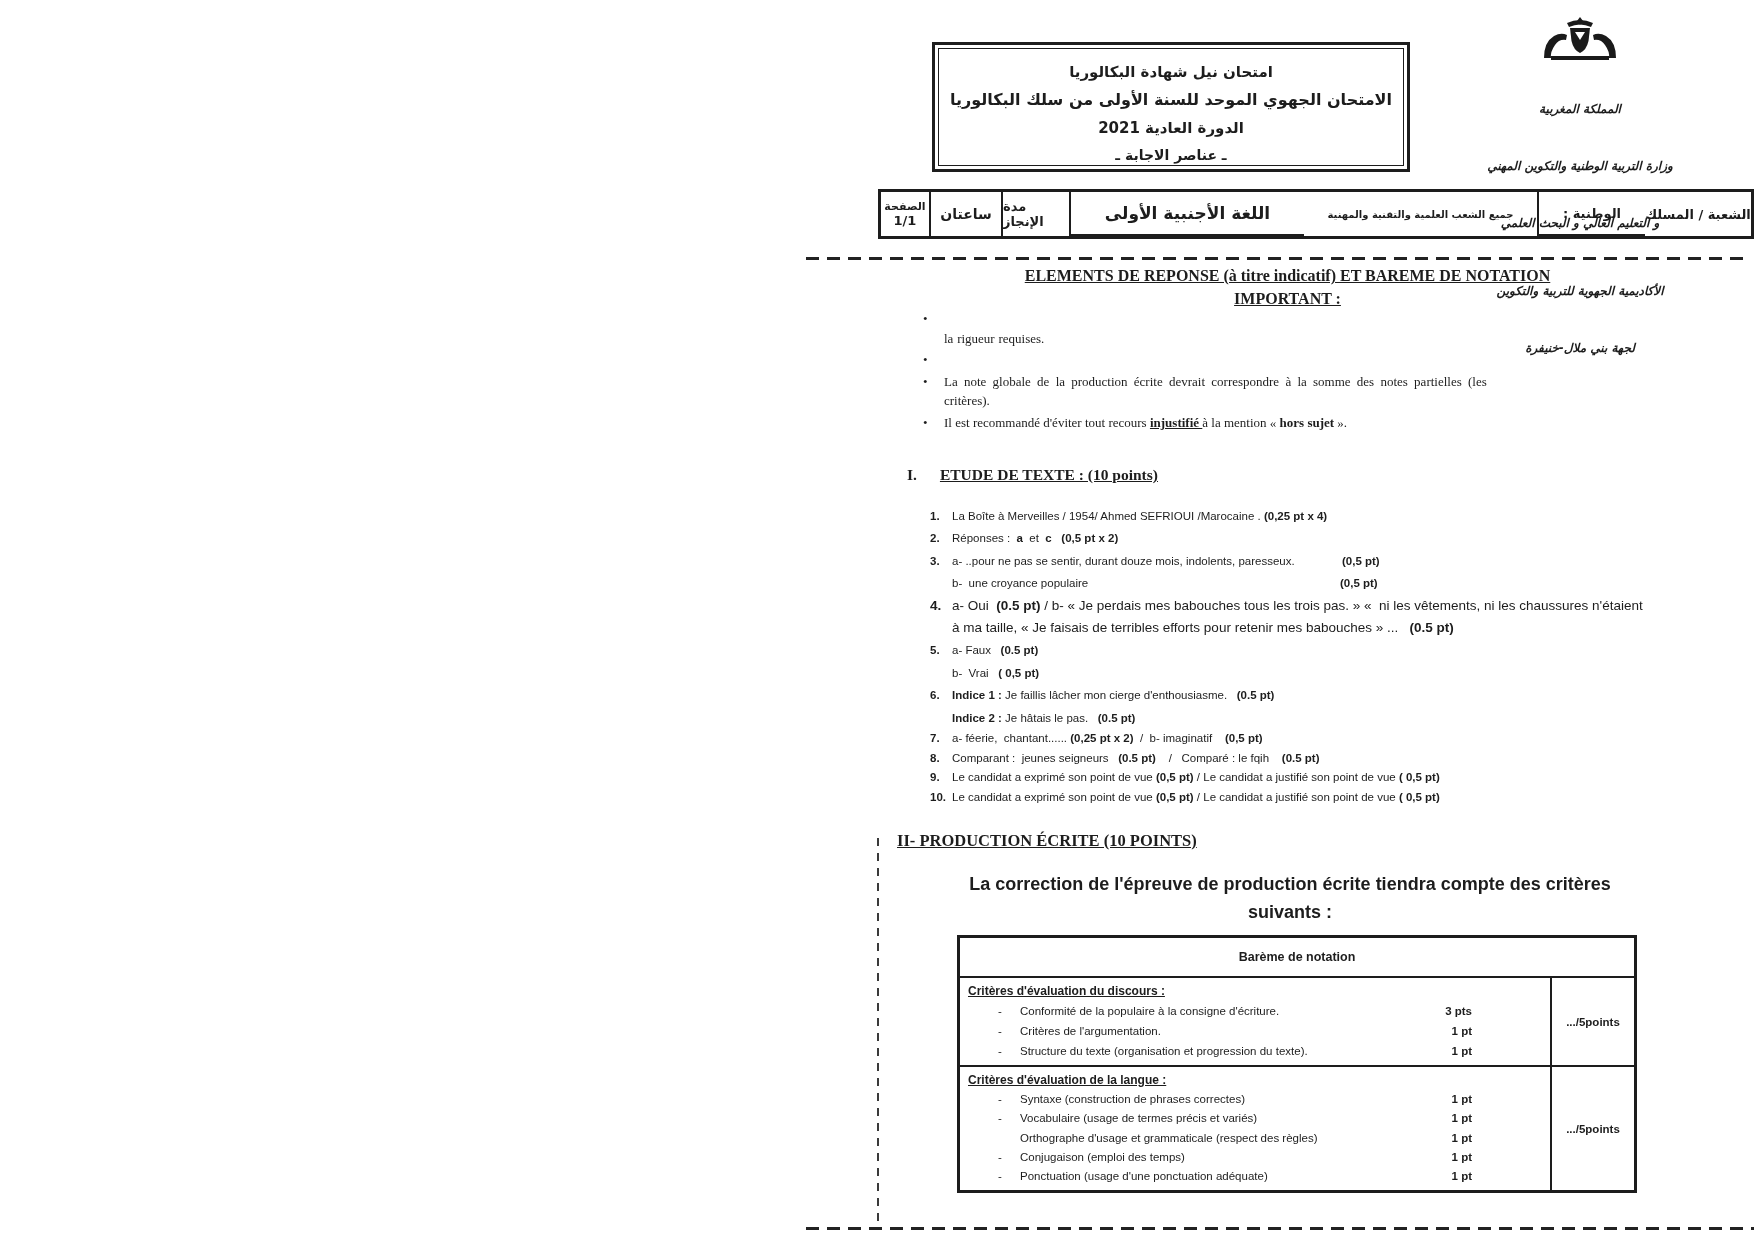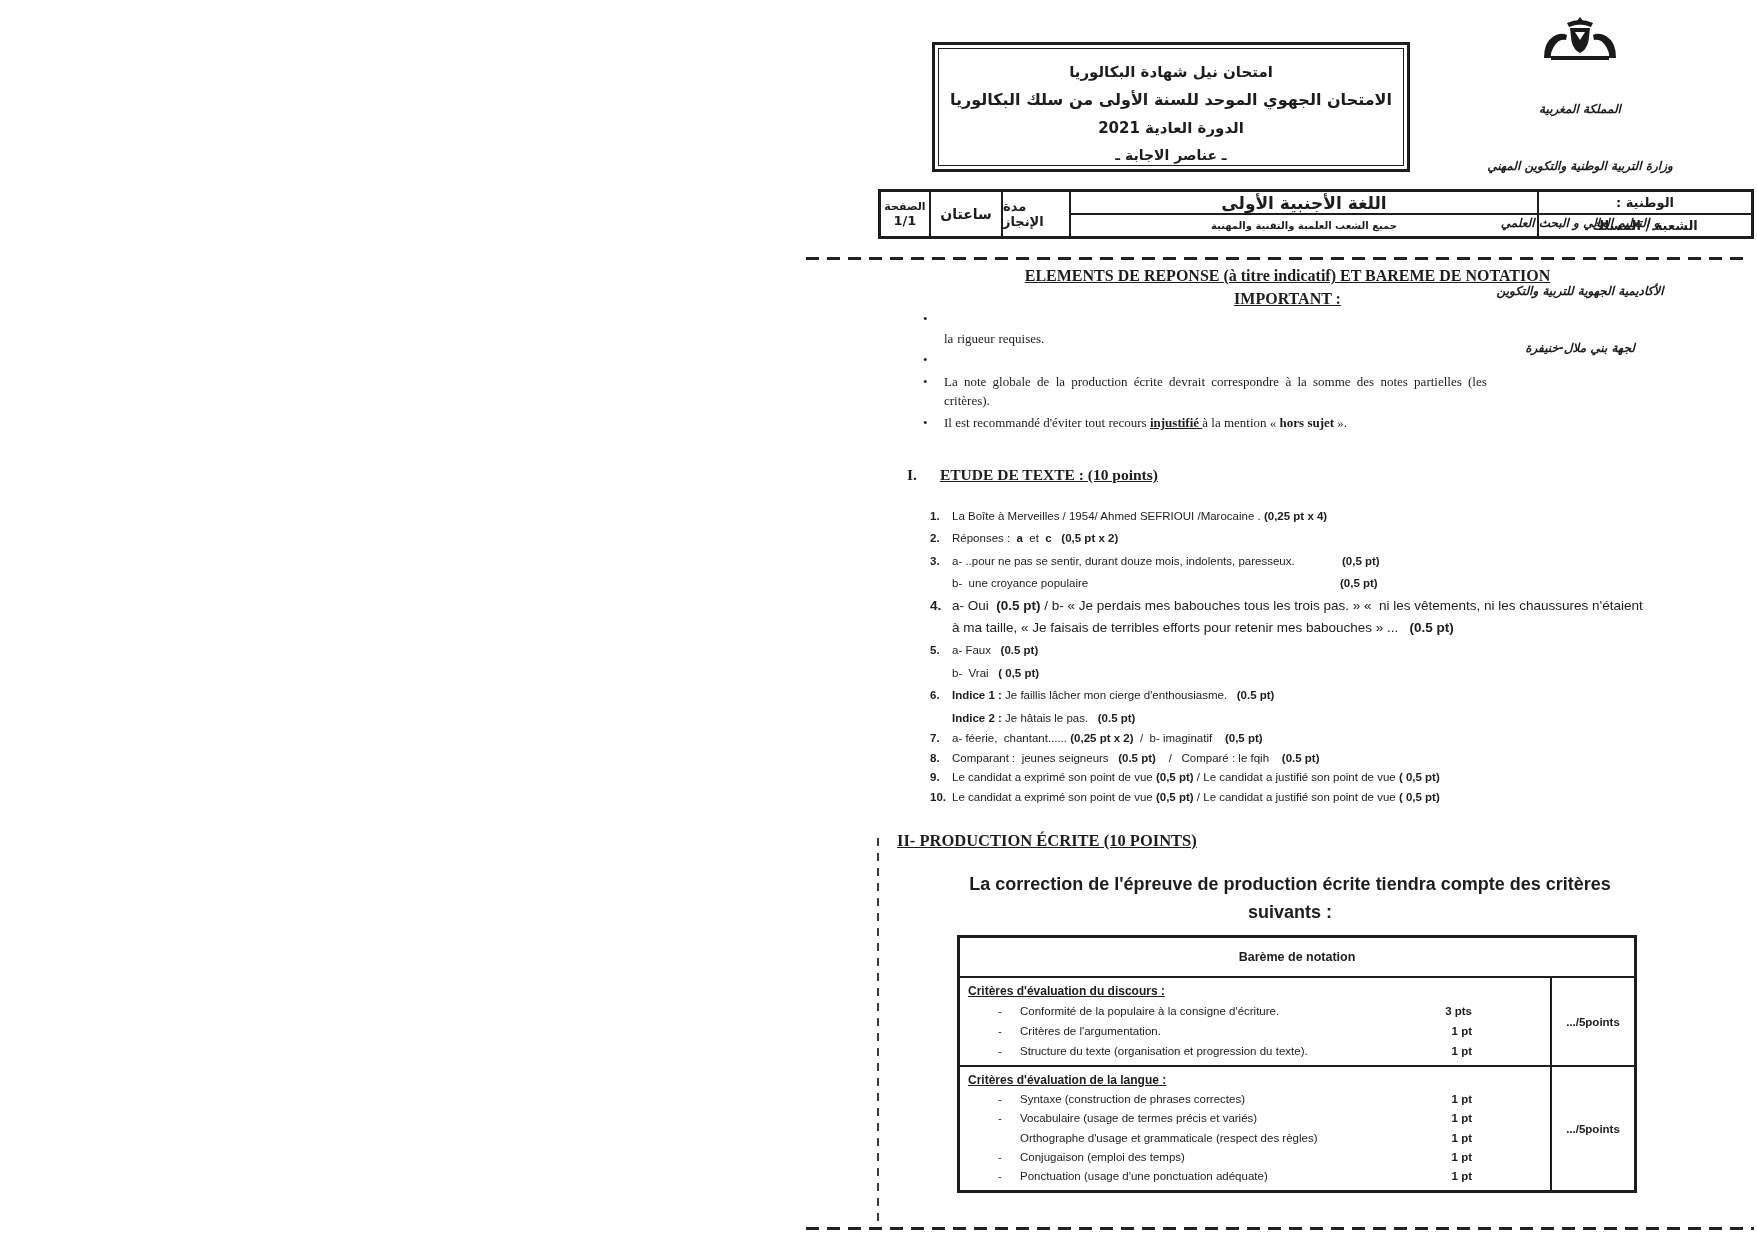--- a/index.html
+++ b/index.html
@@ -26,21 +26,21 @@
   .infotable{position:absolute;left:878px;top:189px;width:876px;height:50px;border:3px solid #1d1d1d;
     box-sizing:border-box;display:flex;font-family:"DejaVu Sans", sans-serif;font-weight:bold;direction:ltr;}
   .itcell{border-right:2px solid #1d1d1d;display:flex;flex-direction:column;align-items:center;justify-content:center;box-sizing:border-box;}
   .itcell:last-child{border-right:none;}
   .c-page{width:50px;font-size:11px;line-height:14px;}
   .c-page .pv{font-size:13px;}
   .c-time{width:72px;font-size:14px;}
   .c-dur{width:68px;font-size:13px;}
   .c-subj{flex:1;}
   .c-labels{width:212px;}
-  .tworow{display:flex;flex-direction:column;align-items:stretch;justify-content:flex-start;padding:0;}
+  .tworow{display:flex;flex-direction:row;align-items:stretch;justify-content:flex-start;padding:0;}
   .rowtop,.rowbot{flex:1;display:flex;align-items:center;justify-content:center;direction:rtl;}
   .rowtop{border-bottom:2px solid #1d1d1d;}
   .c-subj .rowtop{font-size:17px;}
   .c-subj .rowbot{font-size:10px;}
   .c-labels .rowtop,.c-labels .rowbot{font-size:13px;}
   
   .dash-top,.dash-bottom{position:absolute;height:3px;background:repeating-linear-gradient(90deg,#222 0 13px,transparent 13px 21px);}
   .dash-top{left:806px;top:257px;width:944px;}
   .dash-bottom{left:806px;top:1227px;width:948px;}
   .dash-left{position:absolute;left:877px;top:838px;width:2px;height:390px;

